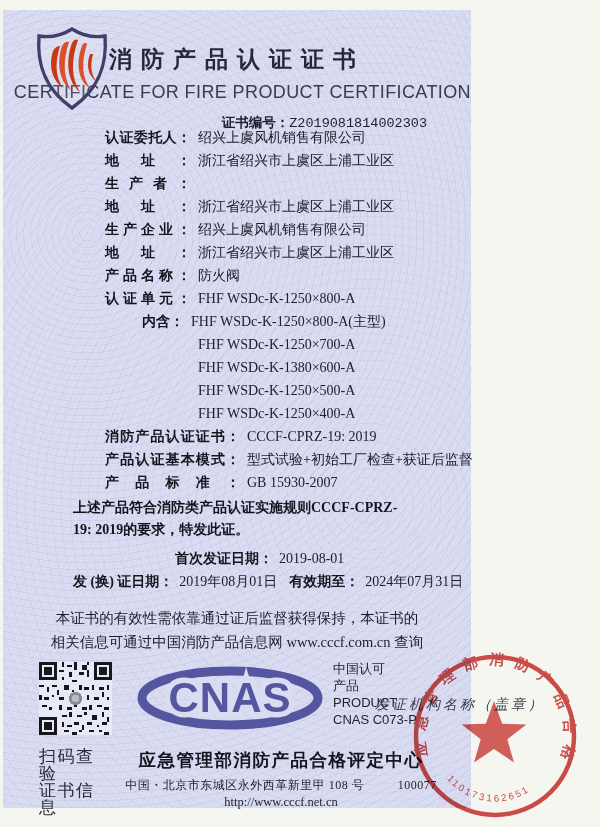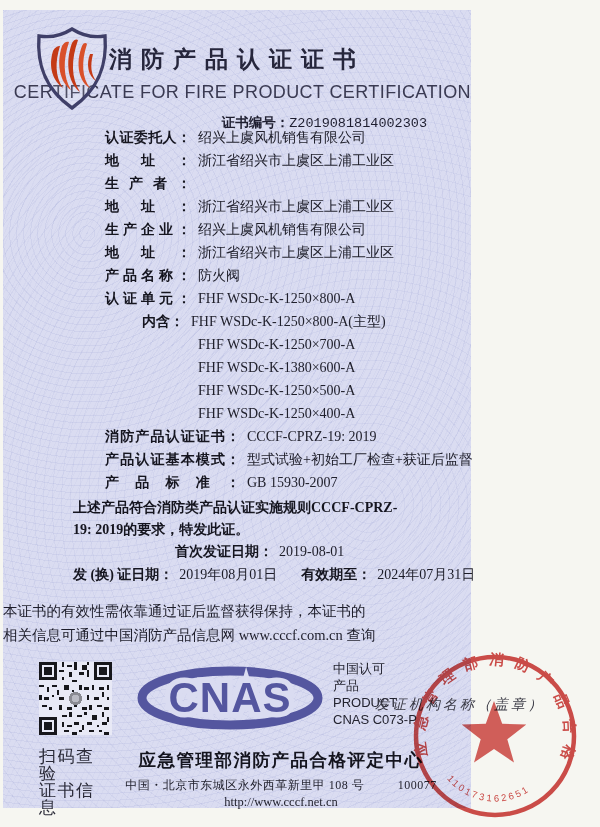--- a/index.html
+++ b/index.html
@@ -31,27 +31,27 @@
   .fields{margin-top:8px;padding-left:102px;font-size:14px;}
   .row{height:23px;display:flex;align-items:center;white-space:nowrap;}
   .flabel{display:inline-block;width:86px;font-weight:bold;
     text-align:justify;text-align-last:justify;flex:0 0 86px;color:#15151f;}
   .flabel.wide{width:135px;flex:0 0 135px;}
   .fvalue{margin-left:7px;color:#20202c;}
   .inner-label{display:inline-block;margin-left:37px;font-weight:bold;flex:0 0 auto;color:#15151f;}
   .model-indent{margin-left:93px;}
   .statement{padding:3px 58px 0 70px;font-weight:bold;font-size:14px;line-height:21.5px;color:#15151f;}
   
-  .dates1{padding-left:172px;font-size:14px;height:23px;display:flex;align-items:center;white-space:nowrap;}
+  .dates1{margin-top:7px;padding-left:172px;font-size:14px;height:23px;display:flex;align-items:center;white-space:nowrap;}
   .dates2{padding-left:70px;font-size:14px;height:23px;display:flex;align-items:center;white-space:nowrap;}
   .dlabel{font-weight:bold;color:#15151f;}
-  .dgap{margin-left:24px;font-family:Liberation Serif, serif;}
+  .dgap{margin-left:12px;font-family:Liberation Serif, serif;}
   .dval{margin-left:6px;}
   
-  .notice{margin-top:14px;font-size:14.5px;line-height:23.5px;color:#1d1d2a;}
+  .notice{margin-top:14px;text-align:center;font-size:14.5px;line-height:23.5px;color:#1d1d2a;}
   
   .footer{position:absolute;left:0;top:650px;width:570px;height:148px;}
   .qr{position:absolute;left:36px;top:2px;width:73px;}
   .qr svg{display:block;width:73px;height:73px;}
   .qr-caption{margin-top:13px;font-size:17px;line-height:17px;letter-spacing:1.5px;color:#2a2a38;text-align:left;}
   .cnas{position:absolute;left:132px;top:6px;width:190px;height:64px;}
   .accred{position:absolute;left:330px;top:0;font-size:13px;line-height:17px;color:#23232f;
     font-family:"Liberation Sans","DejaVu Sans",sans-serif;}
   .stamp-overlay{position:absolute;left:372px;top:36px;width:215px;font-size:14px;
     font-style:italic;letter-spacing:3px;color:#3b3b46;z-index:1;white-space:nowrap;}

